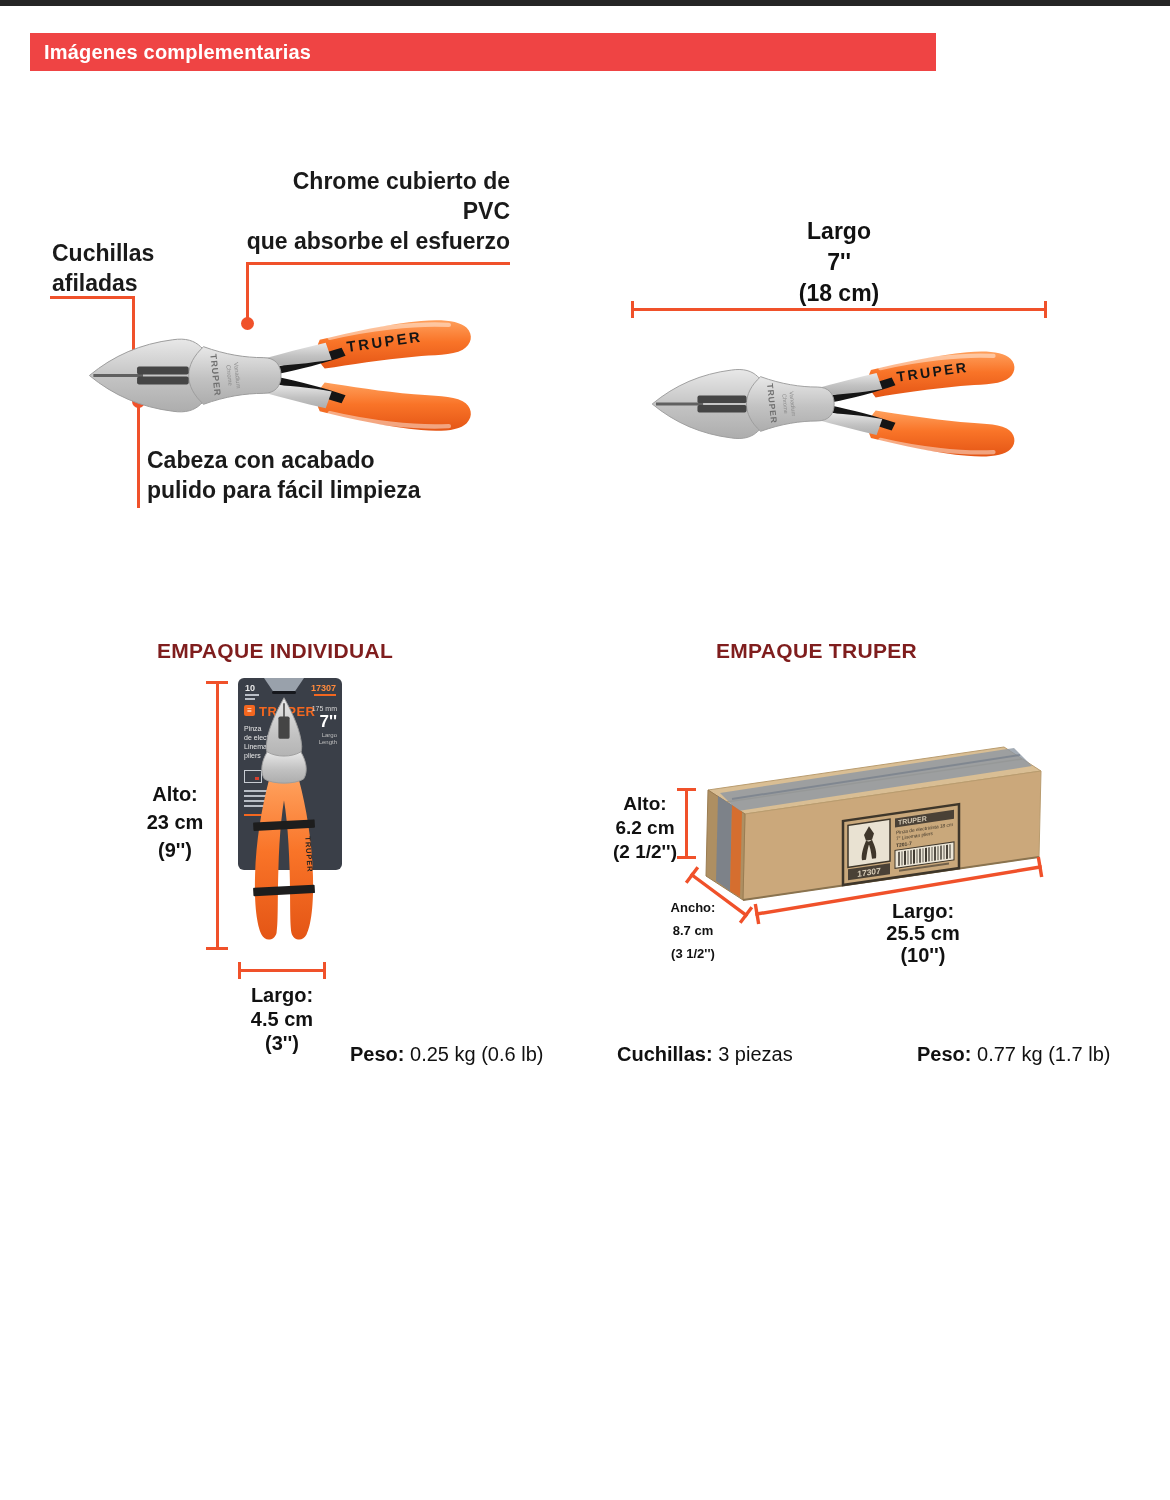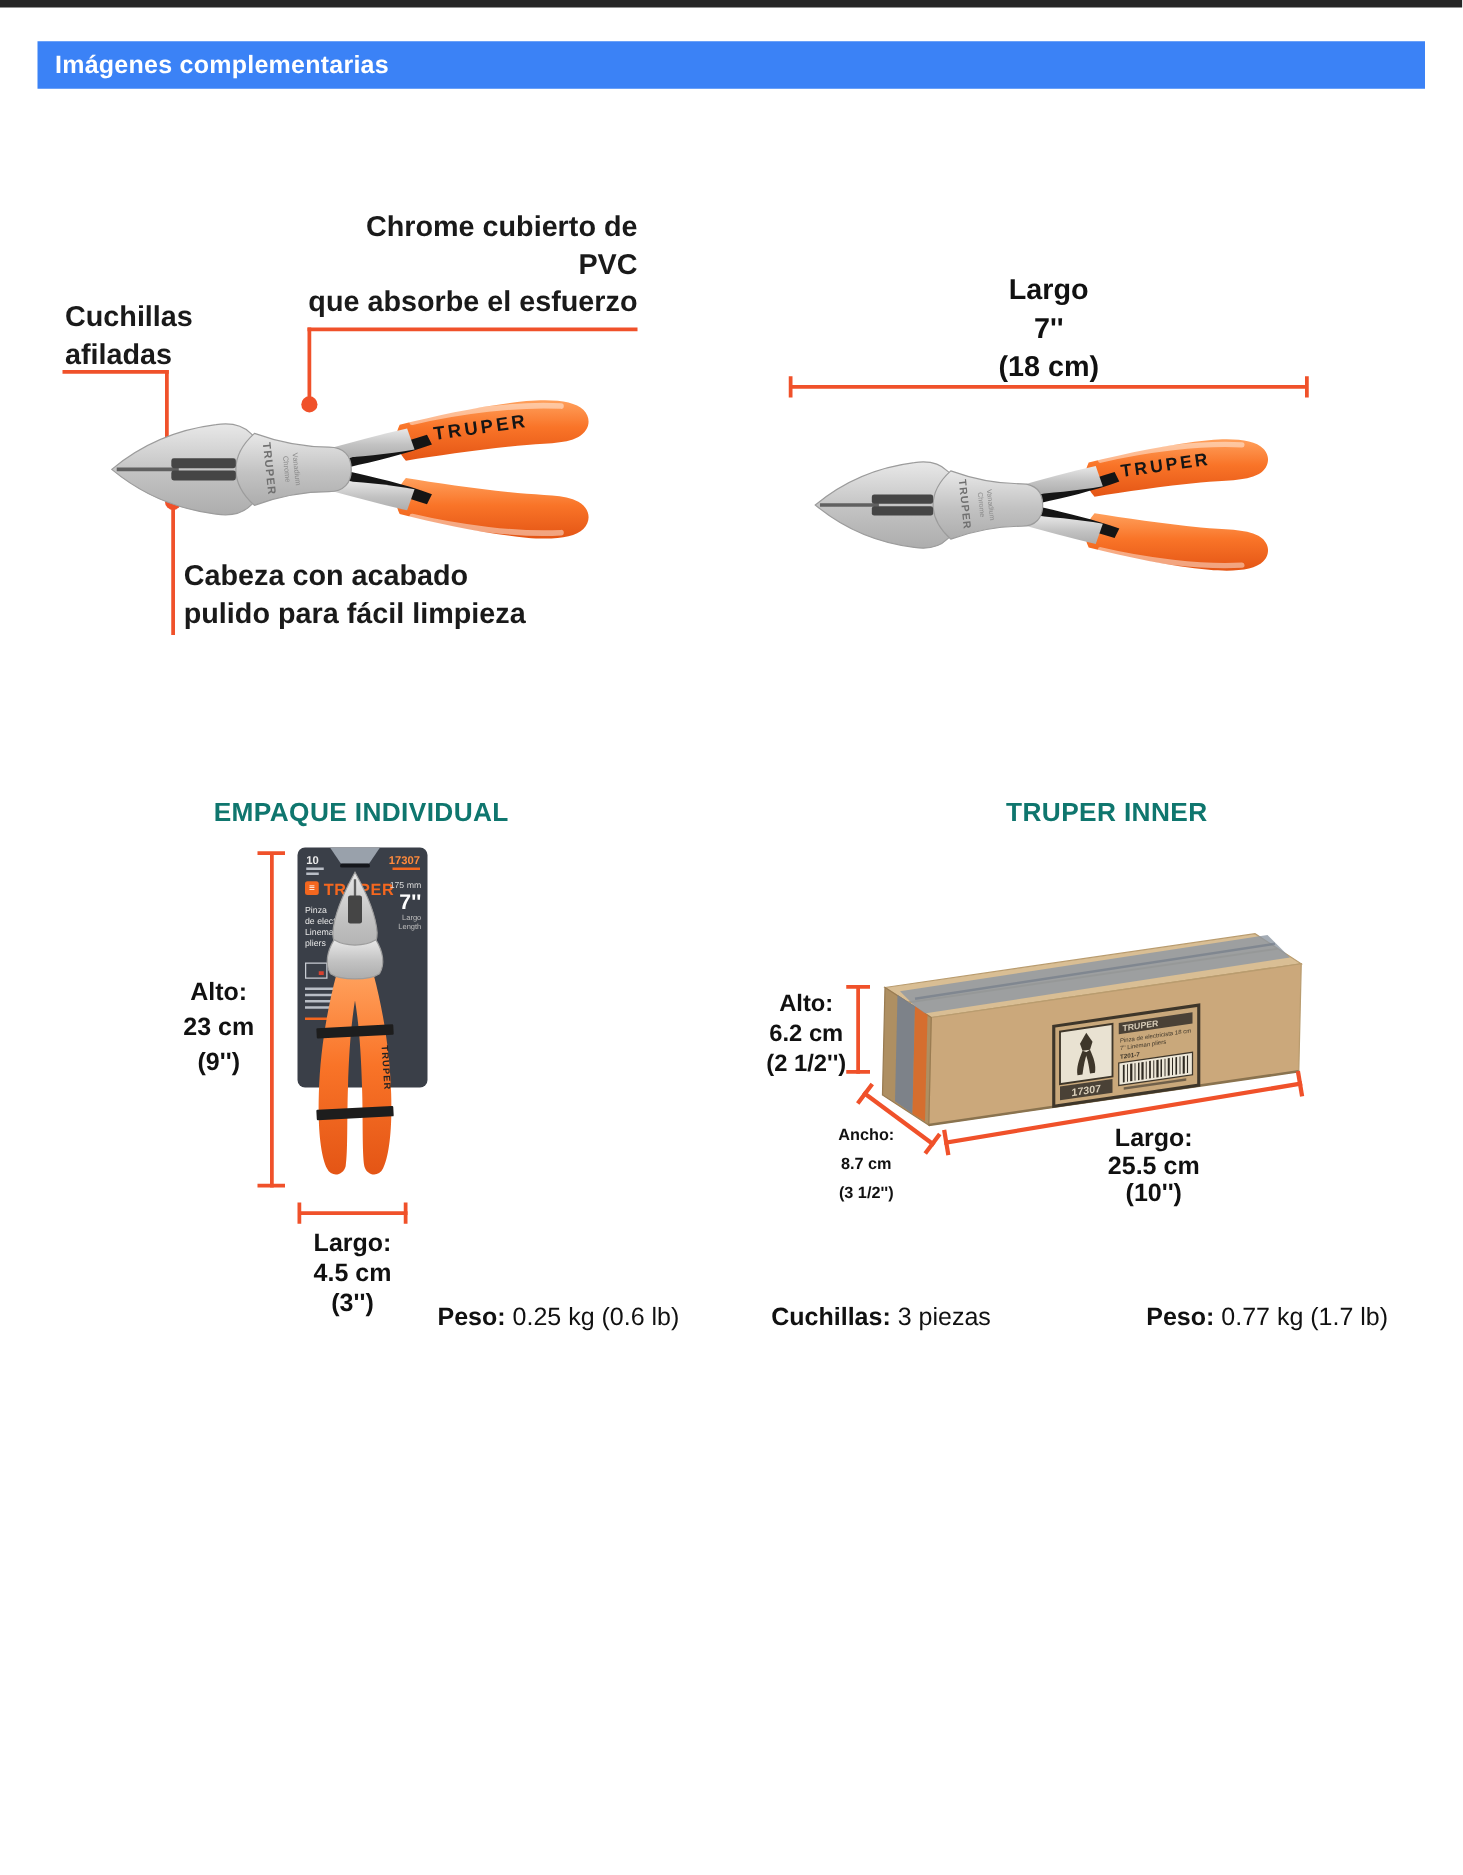--- a/index.html
+++ b/index.html
@@ -1,24 +1,24 @@
 <!DOCTYPE html>
 <html><head>
 <meta charset="utf-8">
 <style>
   html,body{margin:0;padding:0;background:#ffffff;}
   .page{position:relative;width:1170px;height:1500px;background:#ffffff;overflow:hidden;
         font-family:"Liberation Sans","DejaVu Sans",sans-serif;color:#1a1a1a;}
   .abs{position:absolute;}
   .topbar{left:0;top:0;width:1170px;height:6px;background:#262626;}
-  .header{left:30px;top:33px;width:1110px;height:38px;background:#3b82f6;display:flex;align-items:center;text-align:center;}
+  .header{left:30px;top:33px;width:906px;height:38px;background:#ef4444;display:flex;align-items:center;text-align:center;}
   .header span{color:#ffffff;font-weight:bold;font-size:20px;padding-left:14px;letter-spacing:.2px;}
   .ann{font-weight:bold;font-size:23px;line-height:30px;color:#1a1a1a;}
   .ann.right{text-align:right;}
-  .secTitle{font-weight:bold;font-size:21px;letter-spacing:.3px;color:#0f766e;text-align:right;}
+  .secTitle{font-weight:bold;font-size:21px;letter-spacing:.3px;color:#7f1d1d;text-align:left;}
   .dimlbl{font-weight:bold;color:#111;text-align:center;font-size:20px;}
   .line{background:#F0512A;}
   .dim-h{height:3px;}
   .dim-v{width:3px;}
   .dot{width:13px;height:13px;border-radius:50%;background:#F0512A;}
   .stat{font-size:20px;color:#111;white-space:nowrap;}
   .stat b{font-weight:bold;}
   
   .card{left:238px;top:678px;width:92px;height:192px;background:#3A3F48;border-radius:6px;padding-left:12px;}
   .card .tab{position:absolute;left:26px;top:0;width:40px;height:13px;background:#99A1AB;
@@ -181,21 +181,21 @@
   <div class="abs dimlbl" style="left:207px;top:983px;width:150px;line-height:24px;">
     <div>Largo:</div>
     <div>4.5 cm</div>
     <div>(3'')</div>
   </div>
   <div class="abs stat" style="left:350px;top:1043px;">
     <b>Peso:</b>
     <span>0.25 kg (0.6 lb)</span>
   </div>
 
-  <div class="abs secTitle" style="left:716px;top:639px;width:250px;">TRUPER INNER</div>
+  <div class="abs secTitle" style="left:716px;top:639px;width:250px;">EMPAQUE TRUPER</div>
 
   <svg class="abs" style="left:680px;top:735px;" width="420" height="200" viewBox="0 0 420 200">
     <polygon points="28,55 324,12 361,36 65,79" fill="#D9BE94" stroke="#B99C6F" stroke-width="1"></polygon>
     <polygon points="65,79 361,36 359,122 63,165" fill="#CBA87B" stroke="#B99C6F" stroke-width="1"></polygon>
     <polygon points="28,55 65,79 63,165 26,141" fill="#AE8F62" stroke="#9A7C52" stroke-width="1"></polygon>
     <line x1="46" y1="67" x2="342" y2="24" stroke="#B99C6F" stroke-width="1.5"></line>
     <polygon points="40,58 334,13 352,31 58,76" fill="#8D97A3" opacity="0.8"></polygon>
     <line x1="52" y1="64" x2="340" y2="20" stroke="#6E7887" stroke-width="2" opacity="0.6"></line>
     <polygon points="38,61 52,70 50,156 36,146" fill="#78818E" opacity="0.9"></polygon>
     <polygon points="52,70 62,77 60,162 50,156" fill="#D96A2A" opacity="0.9"></polygon>

